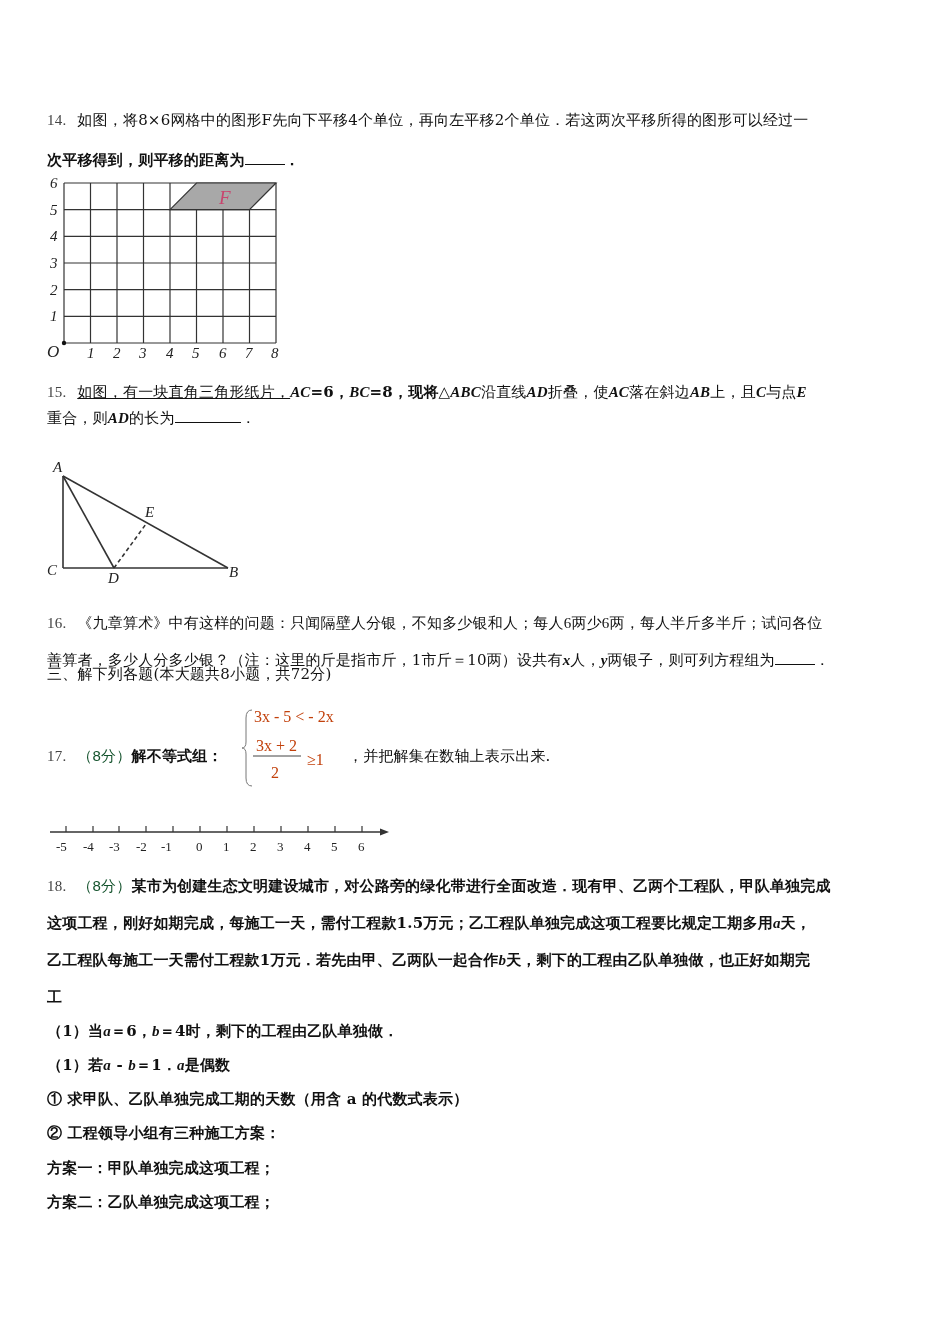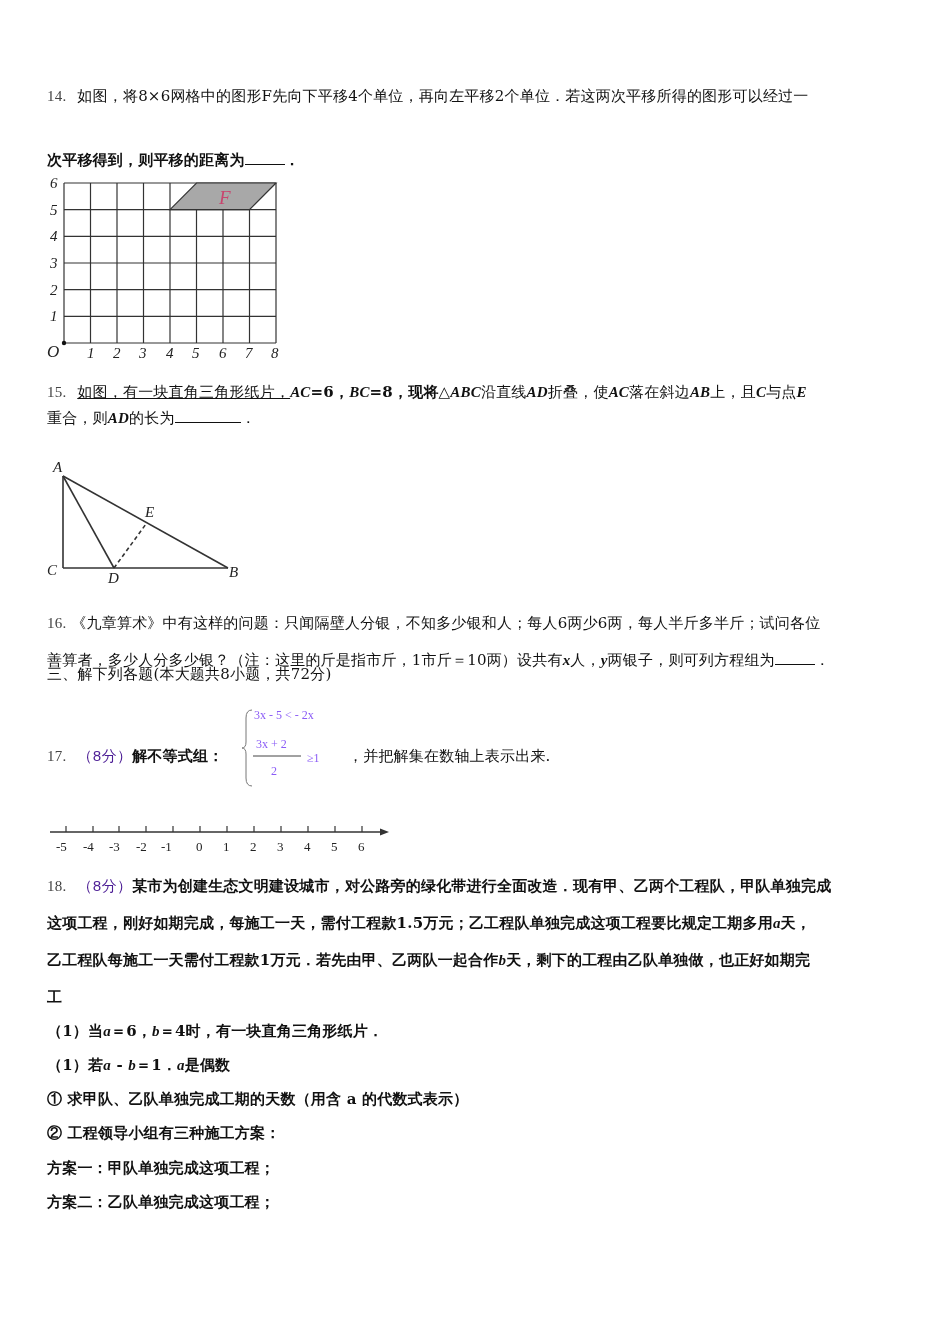--- a/index.html
+++ b/index.html
@@ -6,33 +6,33 @@
     body {
       width: 950px; height: 1344px; position: relative; overflow: hidden;
       font-family: "DejaVu Serif", "Liberation Serif", serif;
       color: #111111;
     }
     .line {
       position: absolute; left: 47px; white-space: nowrap;
       font-size: 15px; line-height: 20px; letter-spacing: 0.2px;
     }
     .qnum { color: #444; font-family: "Liberation Serif", serif; font-size: 15px; }
-    .pts { color: #4c1d95; font-family: Liberation Mono, monospace; }
+    .pts { color: #14532d; font-family: Liberation Sans, sans-serif; }
     .b { font-weight: bold; }
     .it { font-style: italic; font-weight: bold; font-family: "Liberation Serif", serif; }
     .blank { display: inline-block; border-bottom: 1.2px solid #111; vertical-align: baseline; height: 14px; }
     svg { position: absolute; overflow: visible; }
     .svg-text { font-family: "Liberation Serif", serif; font-style: italic; font-size: 15px; fill: #222; }
     .nl-text { font-family: "Liberation Serif", serif; font-size: 13px; fill: #222; }
-    .sys { position: absolute; font-family: "Liberation Serif", serif; color: #8b5cf6; font-size: 12px; white-space: nowrap; }
+    .sys { position: absolute; font-family: "Liberation Serif", serif; color: #c2410c; font-size: 16px; white-space: nowrap; }
   </style>
 </head>
 <body>
 
-<div class="line" style="top:86px;">
+<div class="line" style="top:110px;">
   <span class="qnum">14.</span>
   <span style="margin-left:6px;">如图，将8×6网格中的图形F先向下平移4个单位，再向左平移2个单位．若这两次平移所得的图形可以经过一</span>
 </div>
 <div class="line" style="top:150px;font-weight:bold;">
   <span>次平移得到，则平移的距离为</span><span class="blank" style="width:40px;"></span><span>．</span>
 </div>
 
 <svg style="left:0;top:0;" width="950" height="380">
   <g stroke="#333" stroke-width="1.2">
 
@@ -92,21 +92,21 @@
   </g>
   <text x="53" y="472" class="svg-text">A</text>
   <text x="47" y="575" class="svg-text">C</text>
   <text x="108" y="583" class="svg-text">D</text>
   <text x="229" y="577" class="svg-text">B</text>
   <text x="145" y="517" class="svg-text">E</text>
 </svg>
 
 <div class="line" style="top:613px;">
   <span class="qnum">16.</span>
-  <span style="">《九章算术》中有这样的问题：只闻隔壁人分银，不知多少银和人；每人6两少6两，每人半斤多半斤；试问各位</span>
+  <span style="margin-left:6px;font-family:Liberation Serif, serif;">《九章算术》中有这样的问题：只闻隔壁人分银，不知多少银和人；每人6两少6两，每人半斤多半斤；试问各位</span>
 </div>
 <div class="line" style="top:650px;">
   <span>善算者，多少人分多少银？（注：这里的斤是指市斤，1市斤＝10两）设共有</span><span class="it">x</span><span>人，</span><span class="it">y</span><span>两银子，则可列方程组为</span><span class="blank" style="width:40px;"></span><span>．</span>
 </div>
 
 <div class="line" style="top:664px;">三、解下列各题(本大题共8小题，共72分)</div>
 
 <div class="line" style="top:746px;">
   <span class="qnum">17.</span>
   <span class="pts" style="margin-left:6px;">（8分）</span><span class="b">解不等式组：</span>
@@ -158,21 +158,21 @@
 </div>
 <div class="line b" style="top:913px;">
   <span>这项工程，刚好如期完成，每施工一天，需付工程款1.5万元；乙工程队单独完成这项工程要比规定工期多用</span><span class="it">a</span><span>天，</span>
 </div>
 <div class="line b" style="top:950px;">
   <span>乙工程队每施工一天需付工程款1万元．若先由甲、乙两队一起合作</span><span class="it">b</span><span>天，剩下的工程由乙队单独做，也正好如期完</span>
 </div>
 <div class="line b" style="top:987px;">工</div>
 
 <div class="line b" style="top:1021px;">
-  <span>（1）当</span><span class="it">a</span><span>＝6，</span><span class="it">b</span><span>＝4时，有一块直角三角形纸片．</span>
+  <span>（1）当</span><span class="it">a</span><span>＝6，</span><span class="it">b</span><span>＝4时，剩下的工程由乙队单独做．</span>
 </div>
 <div class="line b" style="top:1055px;">
   <span>（1）若</span><span class="it">a</span><span> - </span><span class="it">b</span><span>＝1．</span><span class="it">a</span><span>是偶数</span>
 </div>
 <div class="line b" style="top:1089px;">① 求甲队、乙队单独完成工期的天数（用含 a 的代数式表示）</div>
 <div class="line b" style="top:1123px;">② 工程领导小组有三种施工方案：</div>
 <div class="line b" style="top:1158px;text-align:center;">方案一：甲队单独完成这项工程；</div>
 <div class="line b" style="top:1192px;">方案二：乙队单独完成这项工程；</div>
 
 </body></html>

